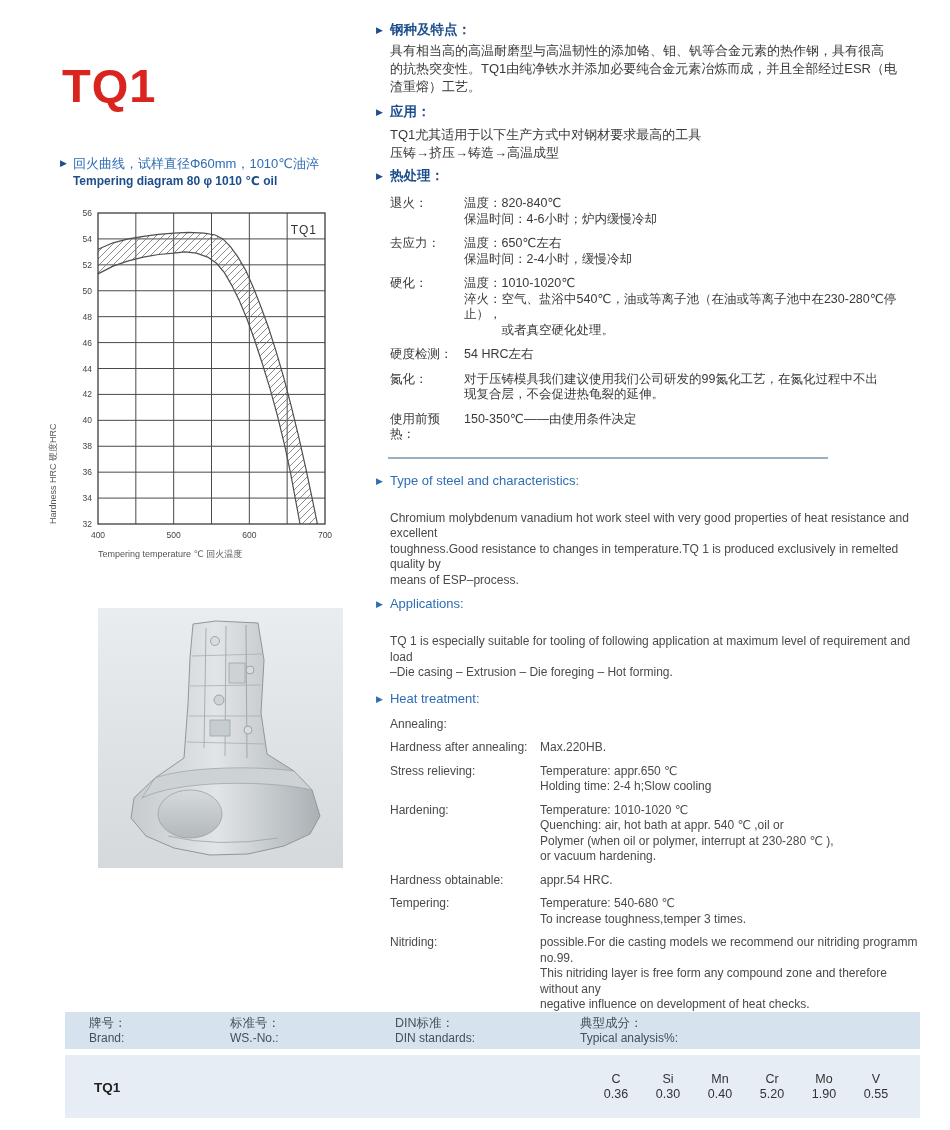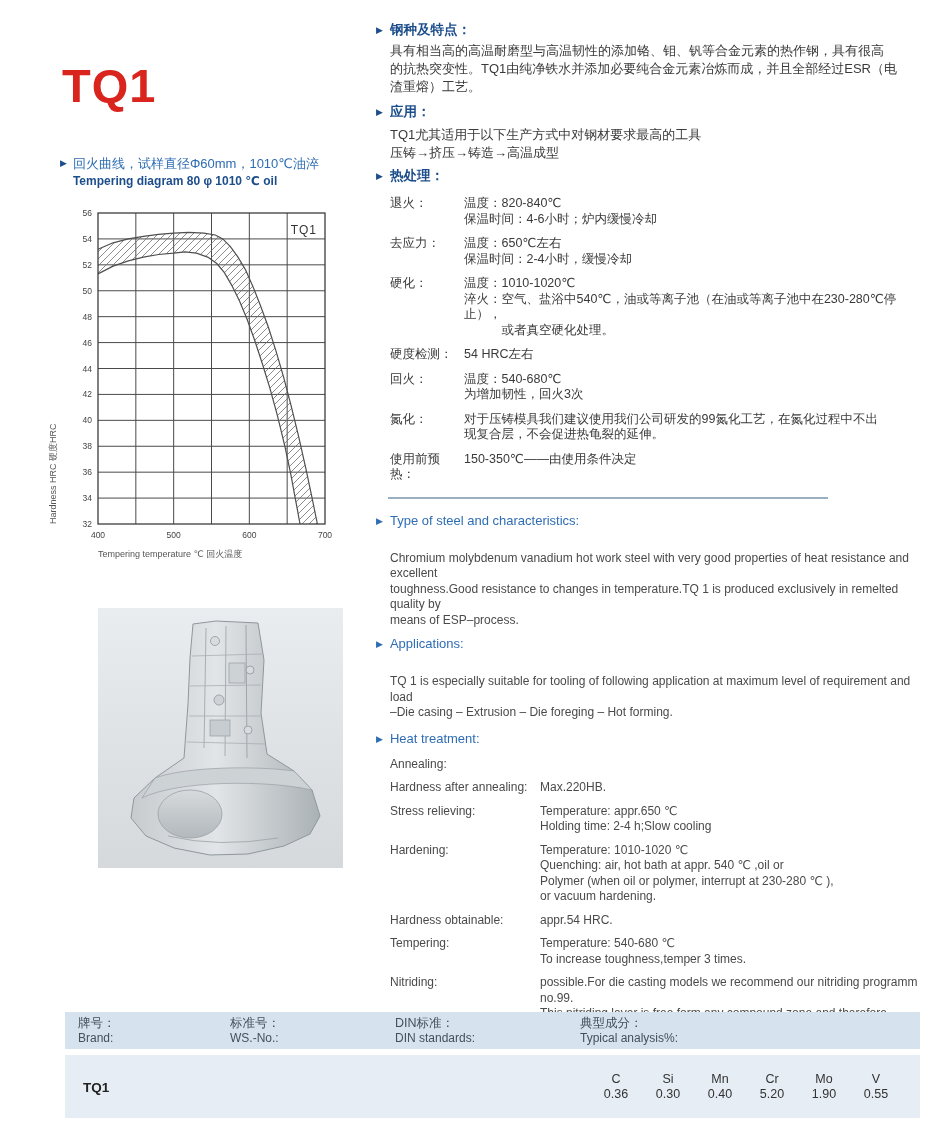--- a/index.html
+++ b/index.html
@@ -53,21 +53,21 @@
   .divider{height:0;border-top:2px solid var(--divider);width:440px;
            margin:14px 0 14px 13px;}
   .mt8{margin-top:8px;} .mt4{margin-top:4px;} .mt5{margin-top:22px;}
   .mt6{margin-top:6px;} .mt10{margin-top:10px;} .mt12{margin-top:12px;}
 
   
   .spec-table{position:absolute;left:65px;top:1012px;width:855px;}
   .thead{display:flex;background:var(--table-header-bg);height:37px;padding-top:4px;}
   .tgap{height:6px;background:#fff;}
   .tbody{display:flex;background:var(--table-row-bg);height:63px;align-items:center;}
-  .tc1{width:165px;padding-left:13px;}
+  .tc1{width:165px;padding-left:24px;}
   .tc2{width:165px;}
   .tc3{width:185px;}
   .tc4{flex:1;}
   .th-cn{font-size:12.5px;color:#44505c;line-height:15px;}
   .th-en{font-size:12px;color:#44505c;line-height:15px;}
   .row-brand{font-size:13.5px;font-weight:bold;color:#222;padding-left:5px;}
   .analysis{display:flex;margin-left:10px;}
   .an-col{width:52px;text-align:center;}
   .an-sym{font-size:12.5px;color:#333;line-height:15px;}
   .an-val{font-size:12.5px;color:#333;line-height:15px;}
@@ -211,25 +211,20 @@
           <div class="ht-label">硬化：</div>
           <div class="ht-value">温度：1010-1020℃
 淬火：空气、盐浴中540℃，油或等离子池（在油或等离子池中在230-280℃停止），
 　　　或者真空硬化处理。</div>
         </div>
         <div class="ht-row">
           <div class="ht-label">硬度检测：</div>
           <div class="ht-value">54 HRC左右</div>
         </div>
         <div class="ht-row">
-          <div class="ht-label">回火：</div>
-          <div class="ht-value">温度：540-680℃
-为增加韧性，回火3次</div>
-        </div>
-        <div class="ht-row">
           <div class="ht-label">氮化：</div>
           <div class="ht-value">对于压铸模具我们建议使用我们公司研发的99氮化工艺，在氮化过程中不出
 现复合层，不会促进热龟裂的延伸。</div>
         </div>
         <div class="ht-row">
           <div class="ht-label">使用前预热：</div>
           <div class="ht-value">150-350℃——由使用条件决定</div>
         </div>
       </div>
 

